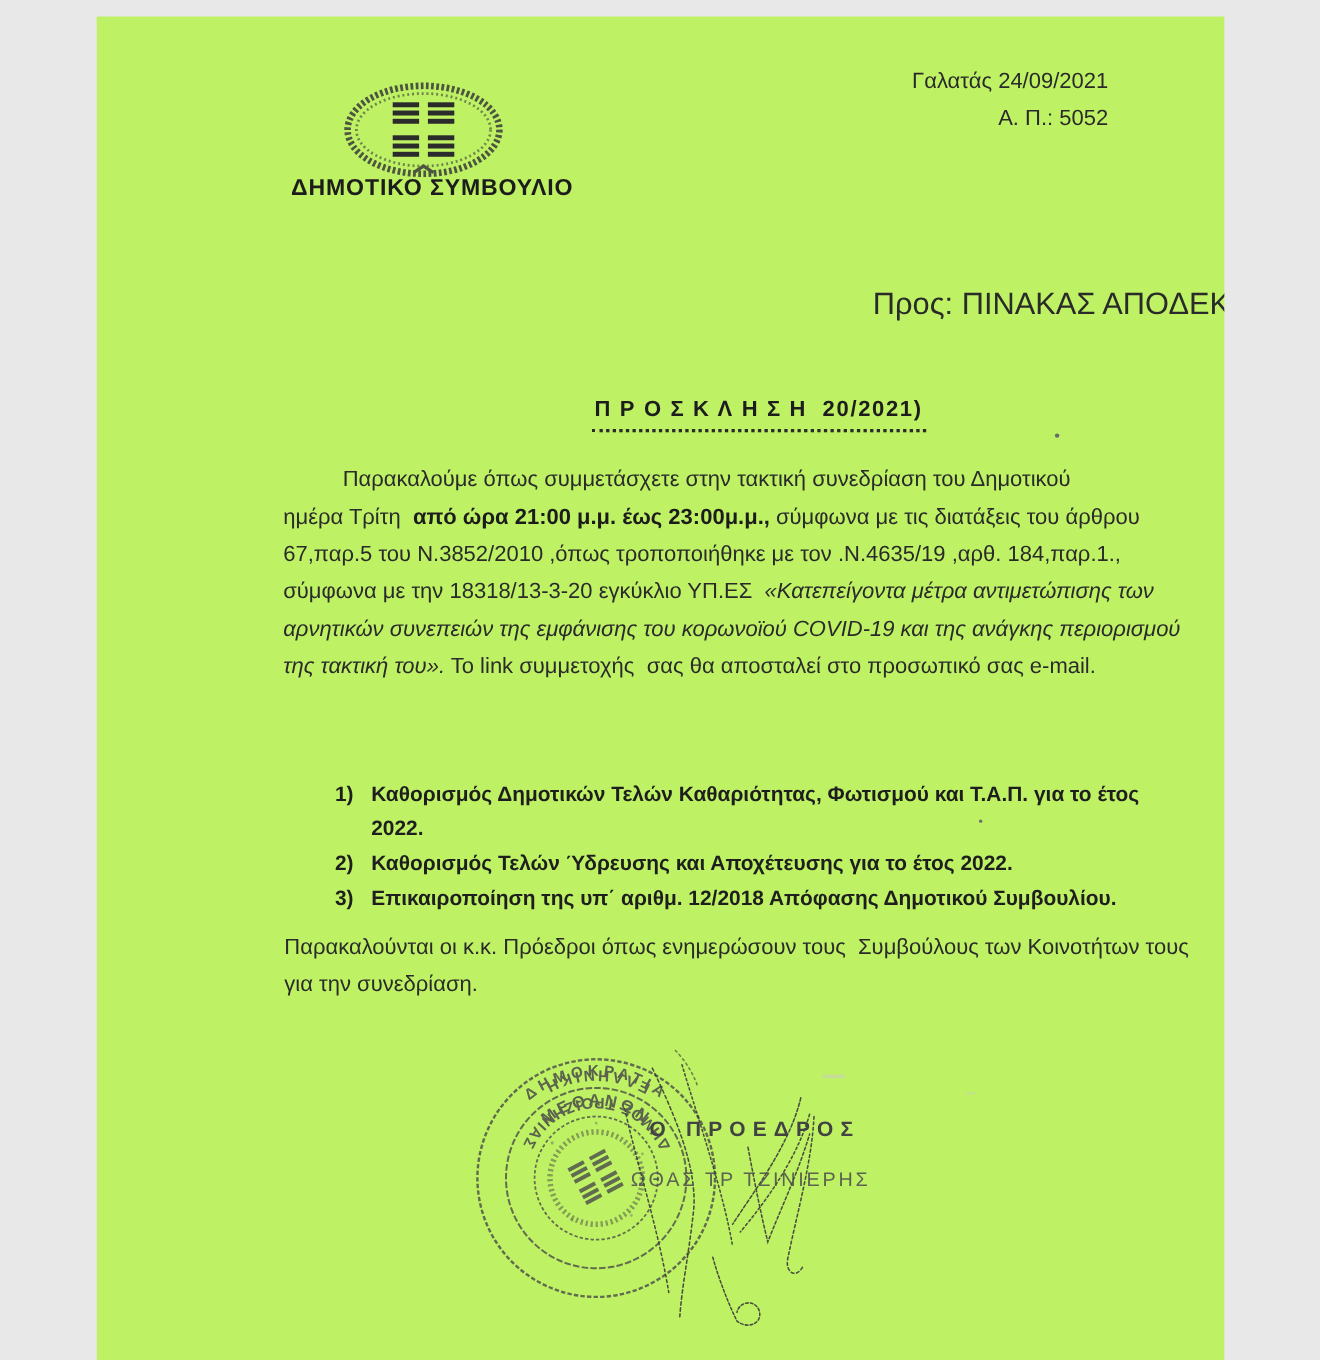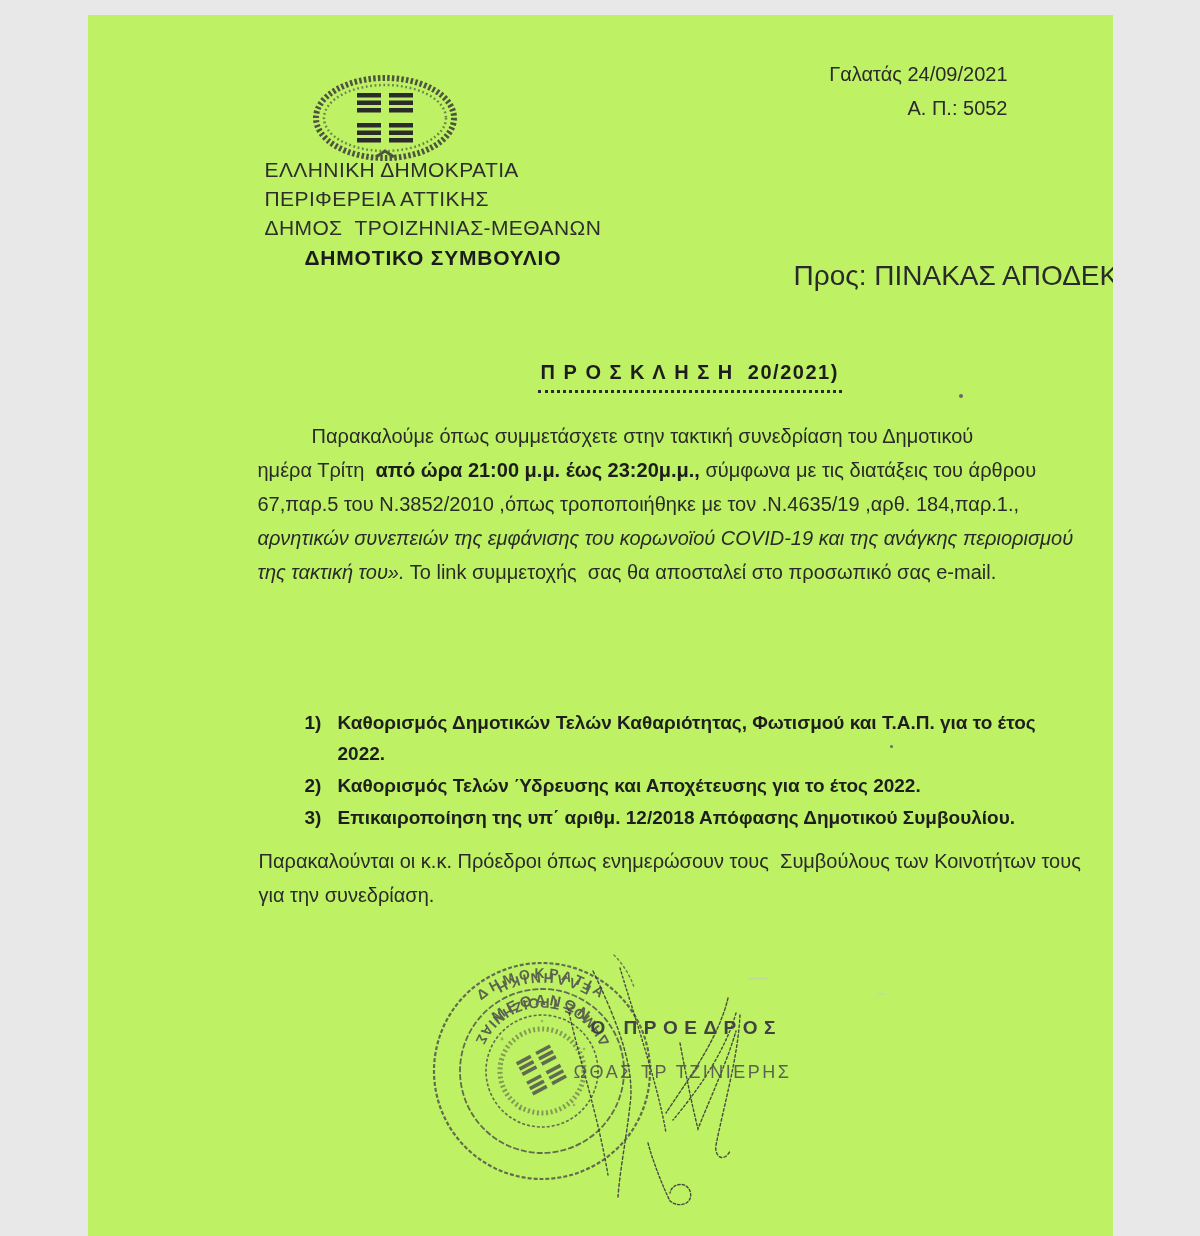--- a/index.html
+++ b/index.html
@@ -71,36 +71,32 @@
           <rect x="47" y="57.5" width="24" height="4.5"></rect>
           <rect x="47" y="65" width="24" height="4.5"></rect>
         <rect x="79" y="50" width="24" height="4.5"></rect>
           <rect x="79" y="57.5" width="24" height="4.5"></rect>
           <rect x="79" y="65" width="24" height="4.5"></rect>
       </g>
     </svg>
   </div>
 
   <div class="abs header-block">
-    <div>
-        <div class="tline">ΕΛΛΗΝΙΚΗ ΔΗΜΟΚΡΑΤΙΑ</div>
-        <div class="tline">ΠΕΡΙΦΕΡΕΙΑ ΑΤΤΙΚΗΣ</div>
-        <div class="tline">ΔΗΜΟΣ  ΤΡΟΙΖΗΝΙΑΣ-ΜΕΘΑΝΩΝ</div>
-      </div>
     <div class="header-dept">ΔΗΜΟΤΙΚΟ ΣΥΜΒΟΥΛΙΟ</div>
   </div>
 
   <div class="abs recipient"><span>Προς:</span> <span>ΠΙΝΑΚΑΣ ΑΠΟΔΕΚΤΩΝ</span></div>
 
   <div class="abs doc-title">Π Ρ Ο Σ Κ Λ Η Σ Η  20/2021)</div>
 
   <div class="abs body-par">
       <div class="tline">Παρακαλούμε όπως συμμετάσχετε στην τακτική συνεδρίαση του Δημοτικού</div>
-      <div class="tline"><span>ημέρα Τρίτη  </span><span class="b">από ώρα 21:00 μ.μ. έως 23:20μ.μ.,</span><span> σύμφωνα με τις διατάξεις του άρθρου</span></div>
+      <div class="tline"><span>ημέρα Τρίτη  </span><span class="b">από ώρα 21:00 μ.μ. έως 23:00μ.μ.,</span><span> σύμφωνα με τις διατάξεις του άρθρου</span></div>
       <div class="tline">67,παρ.5 του Ν.3852/2010 ,όπως τροποποιήθηκε με τον .Ν.4635/19 ,αρθ. 184,παρ.1.,</div>
+      <div class="tline"><span>σύμφωνα με την 18318/13-3-20 εγκύκλιο ΥΠ.ΕΣ  </span><span class="i">«Κατεπείγοντα μέτρα αντιμετώπισης των</span></div>
       <div class="tline"><span class="i">αρνητικών συνεπειών της εμφάνισης του κορωνοϊού COVID-19 και της ανάγκης περιορισμού</span></div>
       <div class="tline"><span class="i">της τακτική του».</span><span> Το link συμμετοχής  σας θα αποσταλεί στο προσωπικό σας e-mail.</span></div>
     </div>
 
   <div class="agenda-item agenda-item-1">
     <span class="agenda-num">1)</span>
     <div>
         <div class="tline">Καθορισμός Δημοτικών Τελών Καθαριότητας, Φωτισμού και Τ.Α.Π. για το έτος</div>
         <div class="tline">2022.</div>
       </div>

